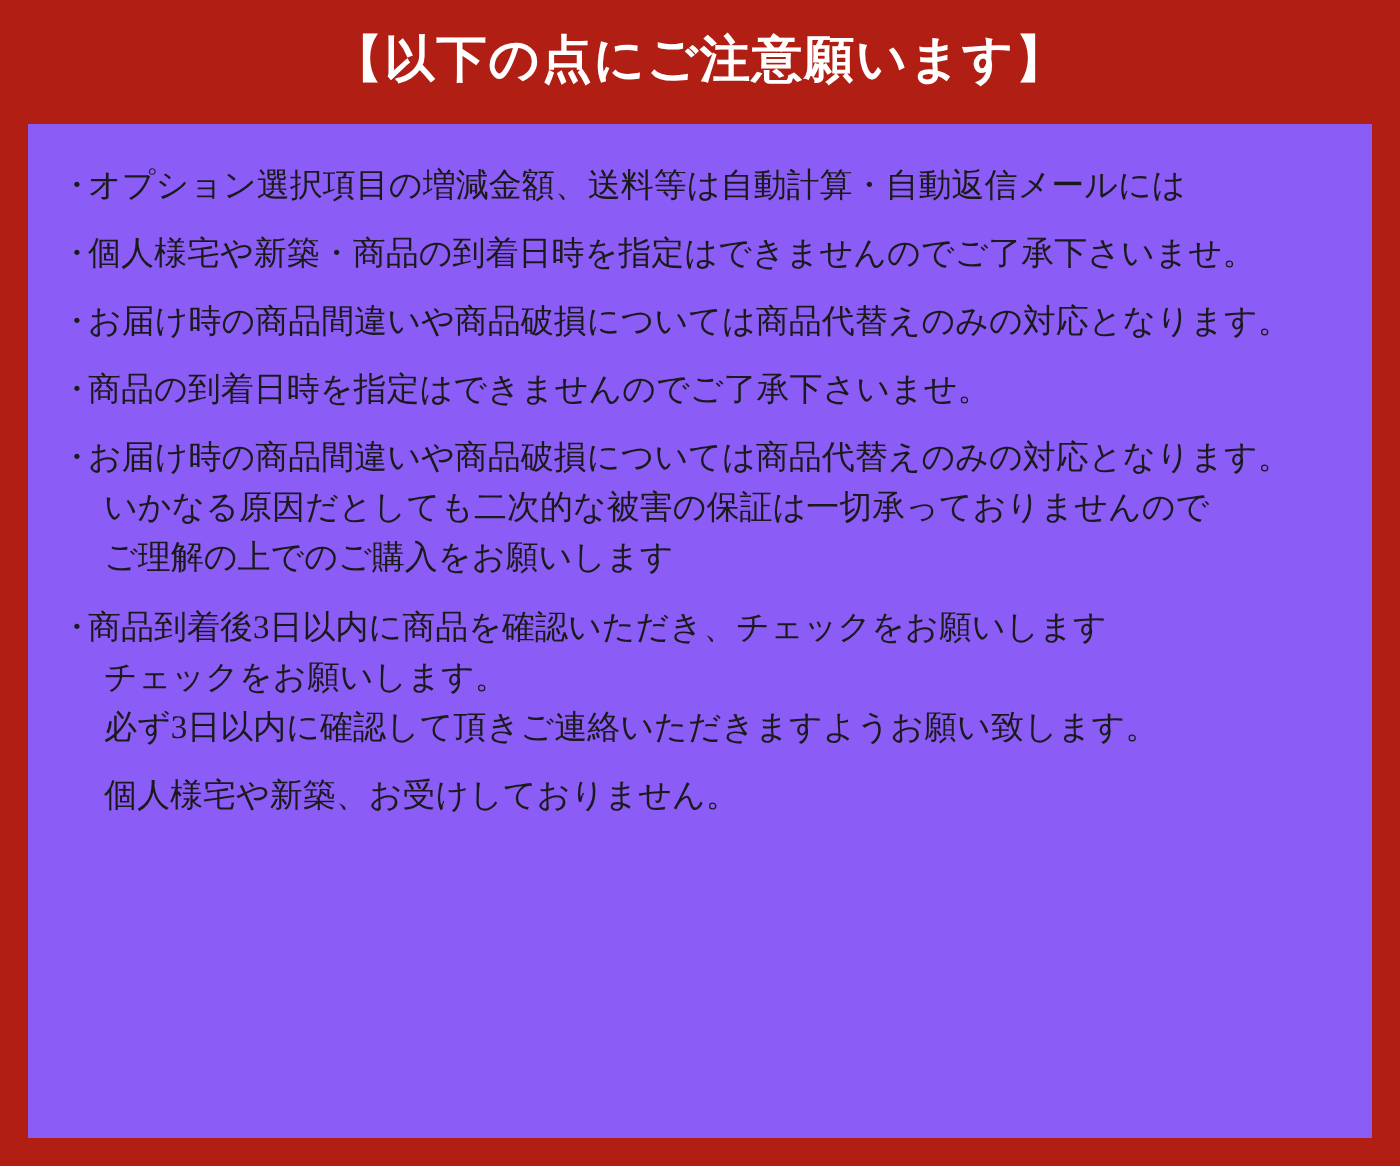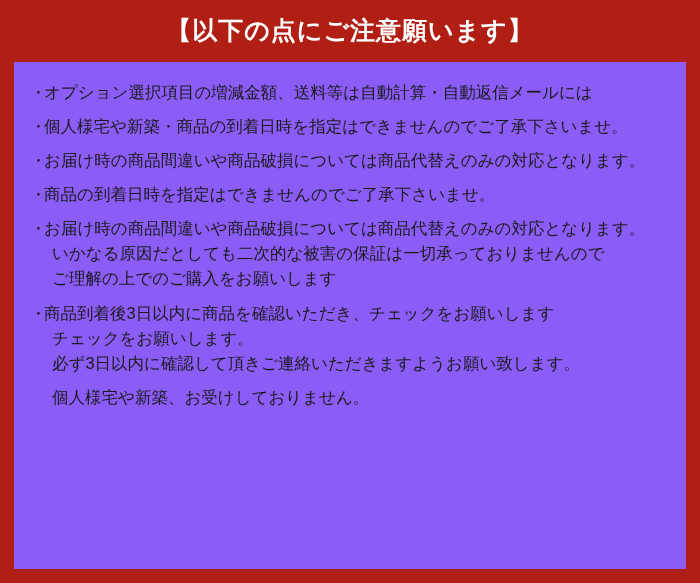--- a/index.html
+++ b/index.html
@@ -12,20 +12,21 @@
     background: #b01e14;
     font-family: "Liberation Sans", "DejaVu Sans", sans-serif;
     overflow: hidden;
   }
   .notice-panel {
     position: relative;
     width: 700px;
     height: 583px;
     background: #b01e14;
     box-sizing: border-box;
+    font-family: Liberation Serif, serif;
   }
   .notice-title {
     width: 100%;
     text-align: center;
     color: #ffffff;
     font-size: 25px;
     font-weight: bold;
     letter-spacing: 1px;
     line-height: 1;
     padding-top: 18px;

